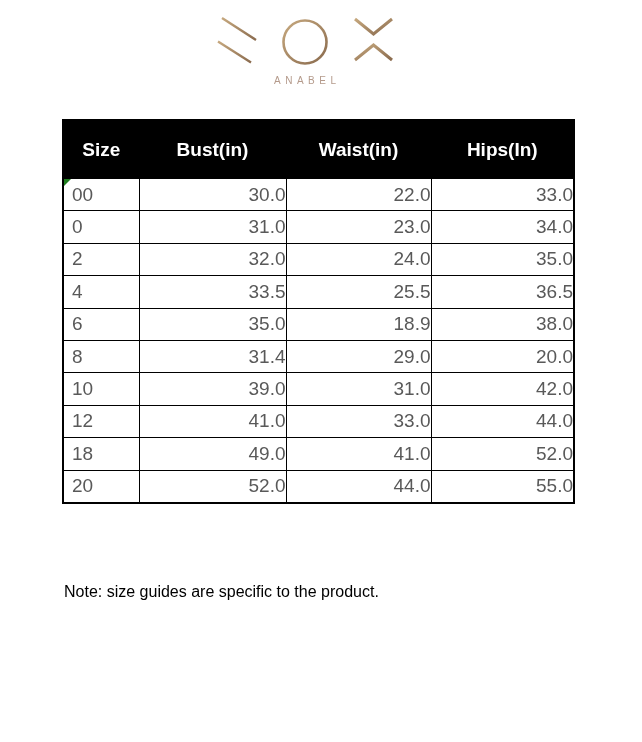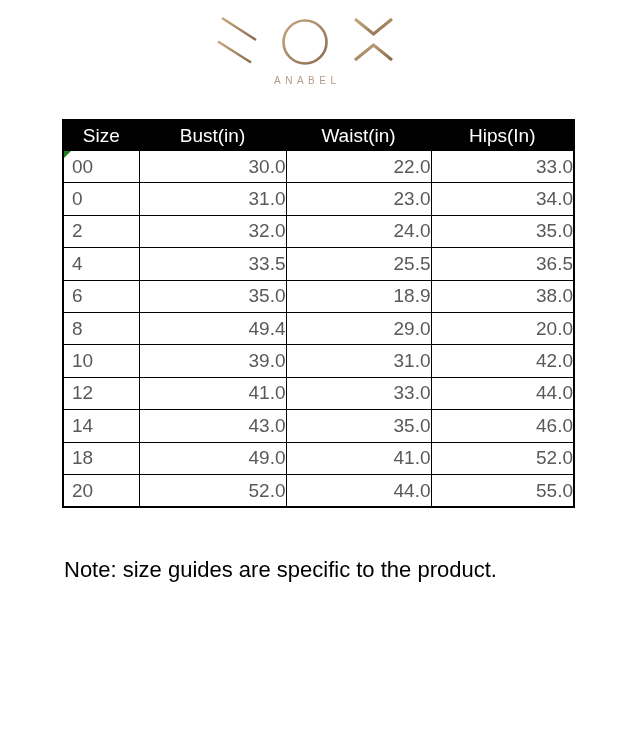--- a/index.html
+++ b/index.html
@@ -39,23 +39,23 @@
     left: 62px; top: 119px;
     width: 511px;
     border-collapse: collapse;
     table-layout: fixed;
     border: 2px solid var(--table_border, #000);
   }
   .size-chart th {
     background: var(--header_bg, #000);
     color: var(--header_text, #fff);
     font-size: 19px;
-    font-weight: 400;
+    font-weight: 700;
     height: 29px;
-    padding: 0;
+    padding: 14px;
     text-align: center;
     border: 1.5px solid var(--table_border, #000);
   }
   .size-chart td {
     height: 31.4px;
     border: 1.5px solid var(--table_border, #000);
     font-size: 19px;
     color: var(--cell_text, #595959);
     padding: 0;
     text-align: right;
@@ -72,23 +72,23 @@
     position: absolute;
     top: 0; left: 0;
     width: 0; height: 0;
     border-top: 7px solid var(--flag_green, #1e7d1e);
     border-right: 7px solid transparent;
   }
 
   
   .note {
     position: absolute;
-    left: 64px; top: 557px;
+    left: 64px; top: 583px;
     margin: 0;
-    font-size: 22px;
+    font-size: 16px;
     color: var(--note_text, #000);
   }
 </style>
 </head>
 <body>
 
 <div class="page">
 
   <div class="logo-wrap">
     <svg class="logo-glyphs" viewBox="0 0 180 50" role="img" aria-label="NOX">
@@ -159,43 +159,37 @@
           <td>36.5</td>
         </tr>
         <tr>
           <td>6</td>
           <td>35.0</td>
           <td>18.9</td>
           <td>38.0</td>
         </tr>
         <tr>
           <td>8</td>
-          <td>49.4</td>
+          <td>31.4</td>
           <td>29.0</td>
           <td>20.0</td>
         </tr>
         <tr>
           <td>10</td>
           <td>39.0</td>
           <td>31.0</td>
           <td>42.0</td>
         </tr>
         <tr>
           <td>12</td>
           <td>41.0</td>
           <td>33.0</td>
           <td>44.0</td>
         </tr>
         <tr>
-          <td>14</td>
-          <td>43.0</td>
-          <td>35.0</td>
-          <td>46.0</td>
-        </tr>
-        <tr>
           <td>18</td>
           <td>49.0</td>
           <td>41.0</td>
           <td>52.0</td>
         </tr>
         <tr>
           <td>20</td>
           <td>52.0</td>
           <td>44.0</td>
           <td>55.0</td>

